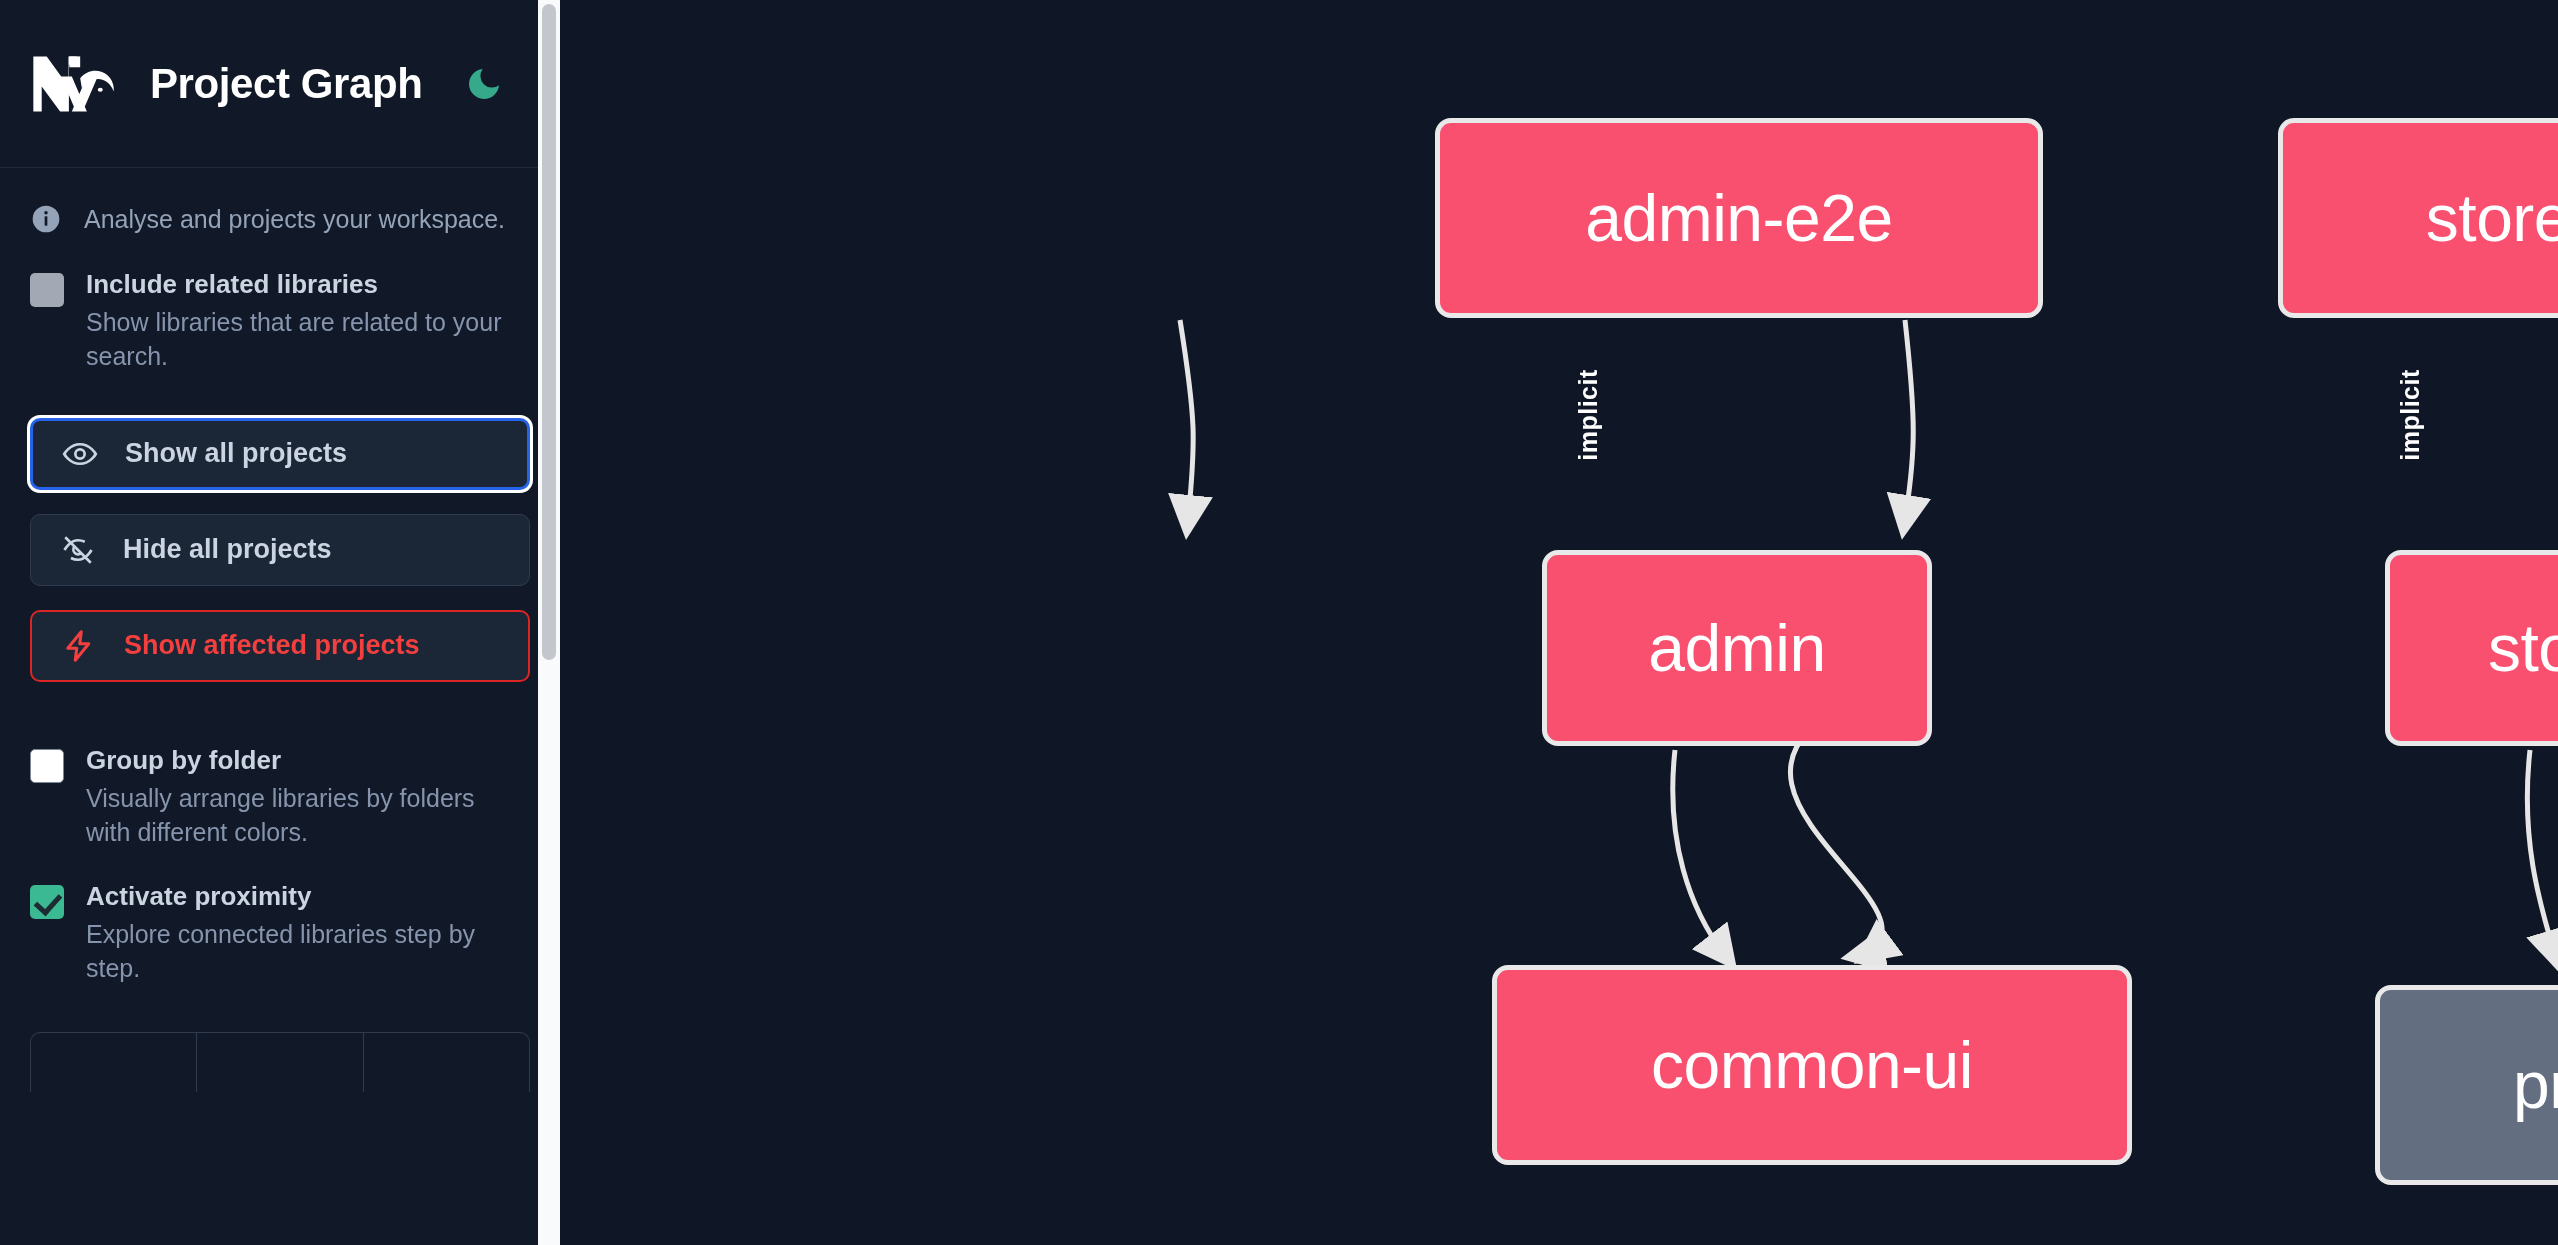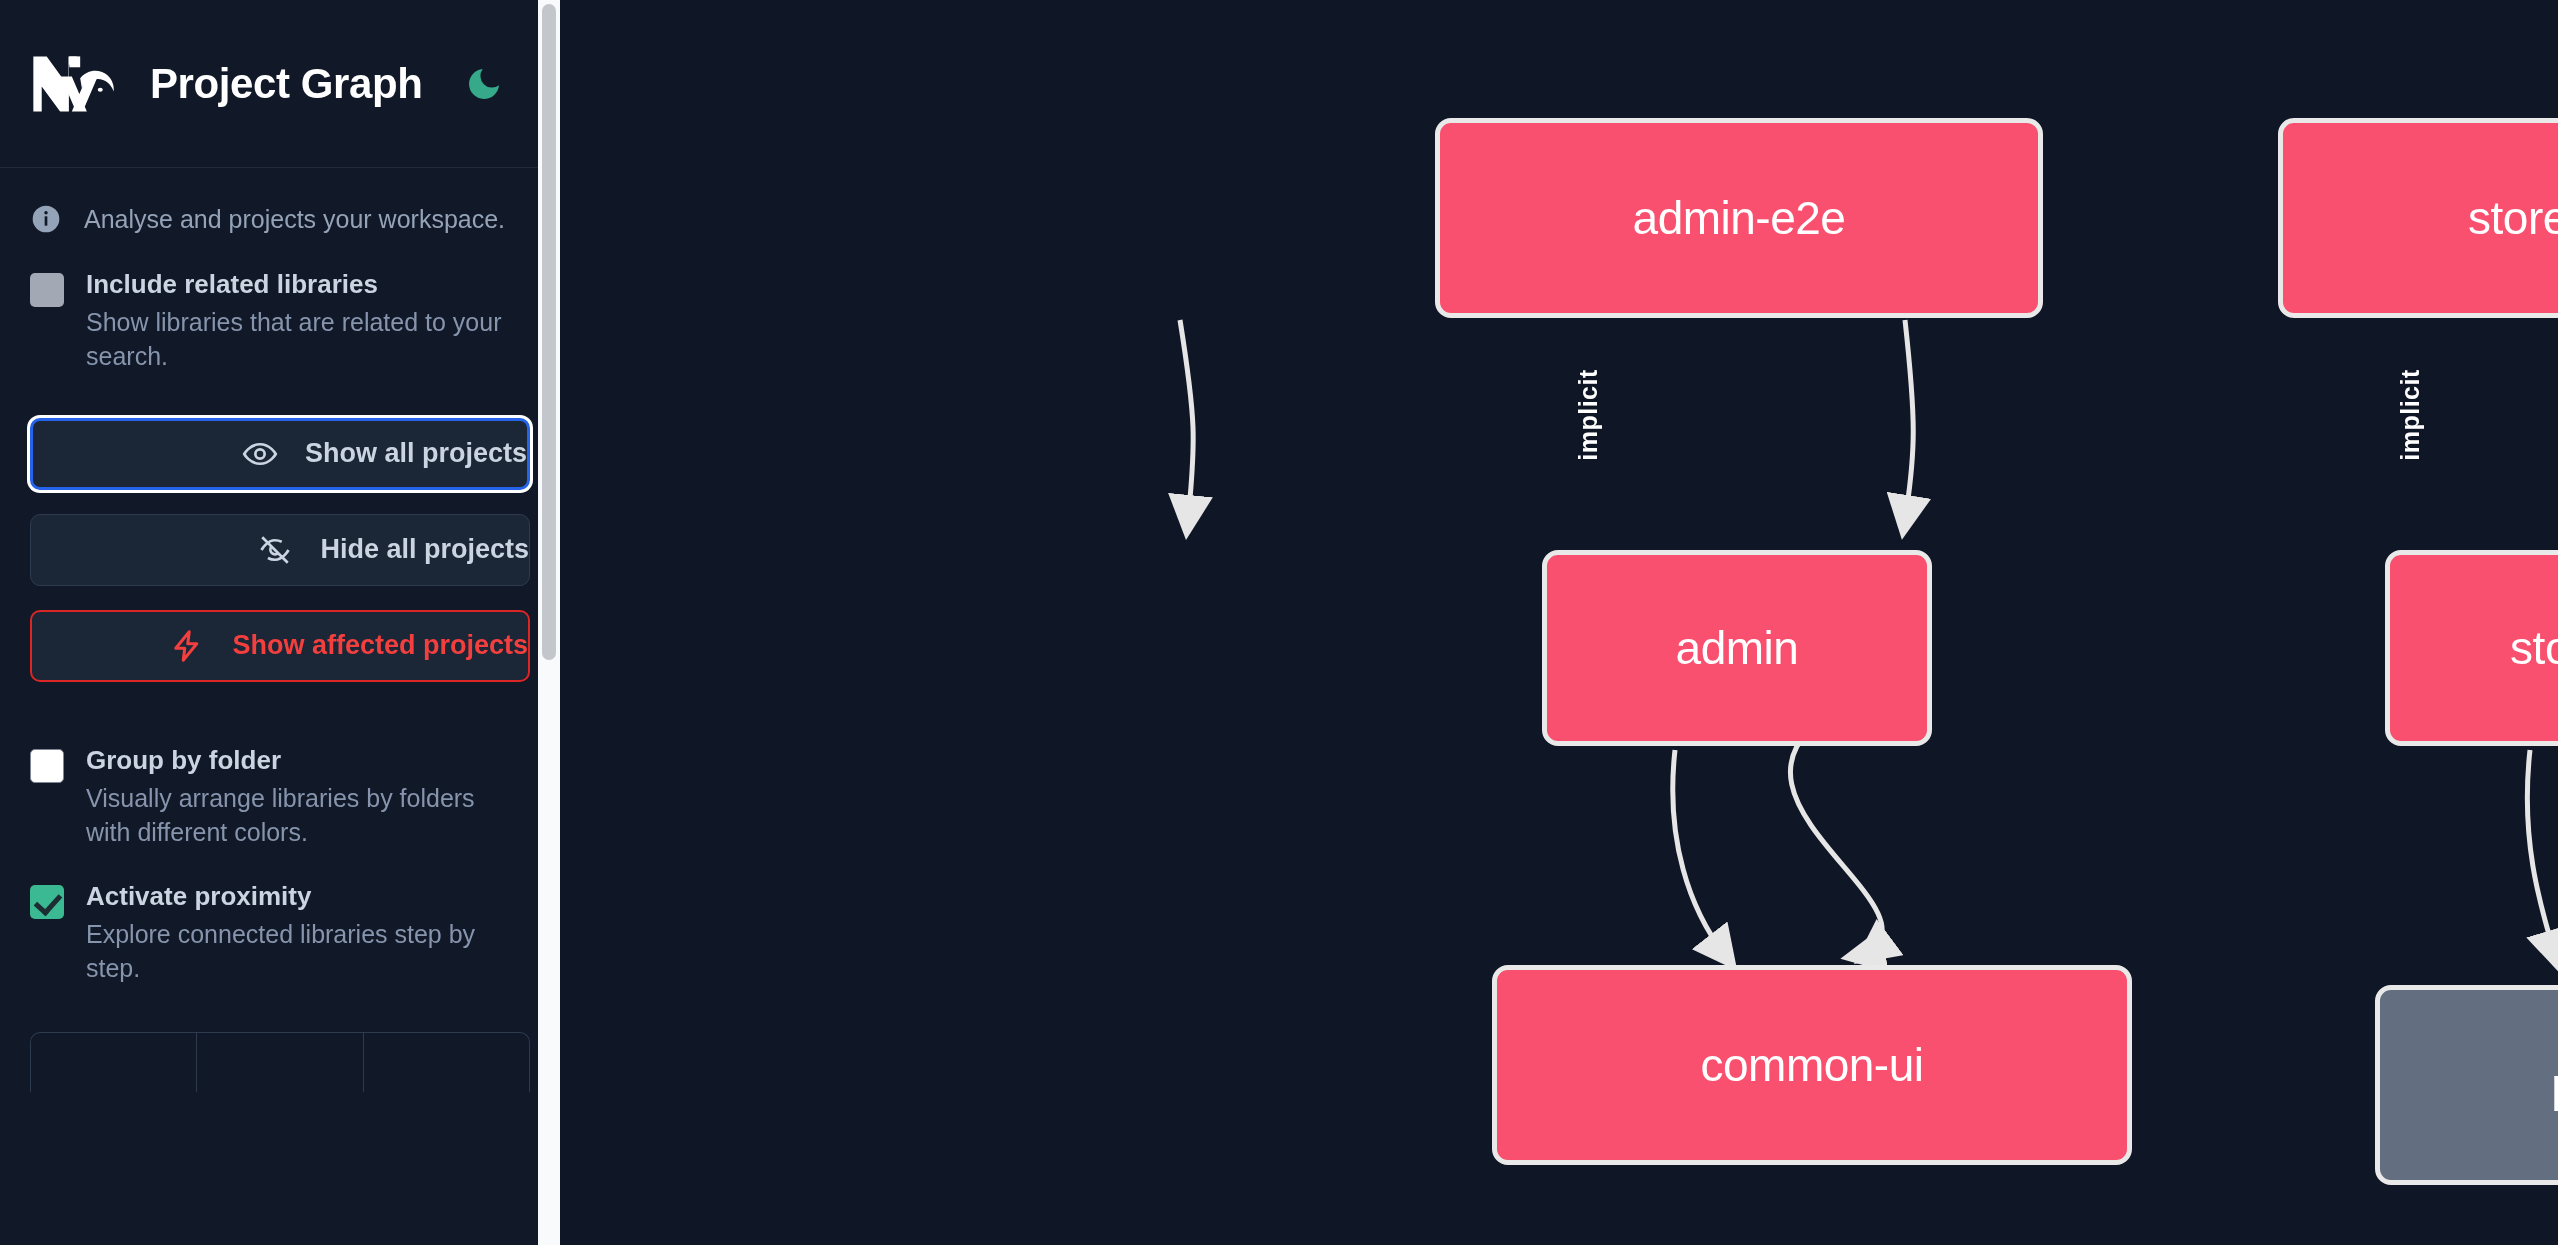--- a/index.html
+++ b/index.html
@@ -93,21 +93,20 @@
   }
 
   .btn-stack { margin: 44px 30px 0 30px; display: flex; flex-direction: column; gap: 24px; }
   .gbtn {
     height: 72px; border-radius: 10px;
     background: #1b2636;
     display: flex; align-items: center;
     padding: 0 0 0 28px;
     cursor: pointer;
     border: 1px solid #2e3a4e;
-    justify-content: flex-end;
   }
   .gbtn .lbl { font-size: 27px; margin-left: 26px; font-weight: 700; white-space: nowrap; }
   .gbtn .ico { width: 38px; height: 38px; flex: 0 0 38px; display:flex; align-items:center; justify-content:center; }
   .gbtn.focus {
     border: 3px solid #2563eb;
     box-shadow: 0 0 0 3px #ffffff;
   }
   .gbtn.focus .lbl { color: #cbd5e1; }
   .gbtn.danger { border: 2px solid #dc2626; }
   .gbtn.danger .lbl { color: #f43f3f; }
@@ -145,21 +144,21 @@
     overflow: hidden;
   }
   .graph-svg { position: absolute; inset: 0; width: 100%; height: 100%; }
 
   .node {
     position: absolute;
     border-radius: 16px;
     border: 5px solid #e9e9e9;
     display: flex; align-items: center; justify-content: center;
     color: #ffffff;
-    font-size: 46px;
+    font-size: 66px;
     letter-spacing: -0.5px;
     cursor: pointer;
   }
   .node.pink { background: #f9506f; }
   .node.grey { background: #646e81; }
 
   .edge-label {
     position: absolute;
     color: #ffffff;
     font-size: 25px;

